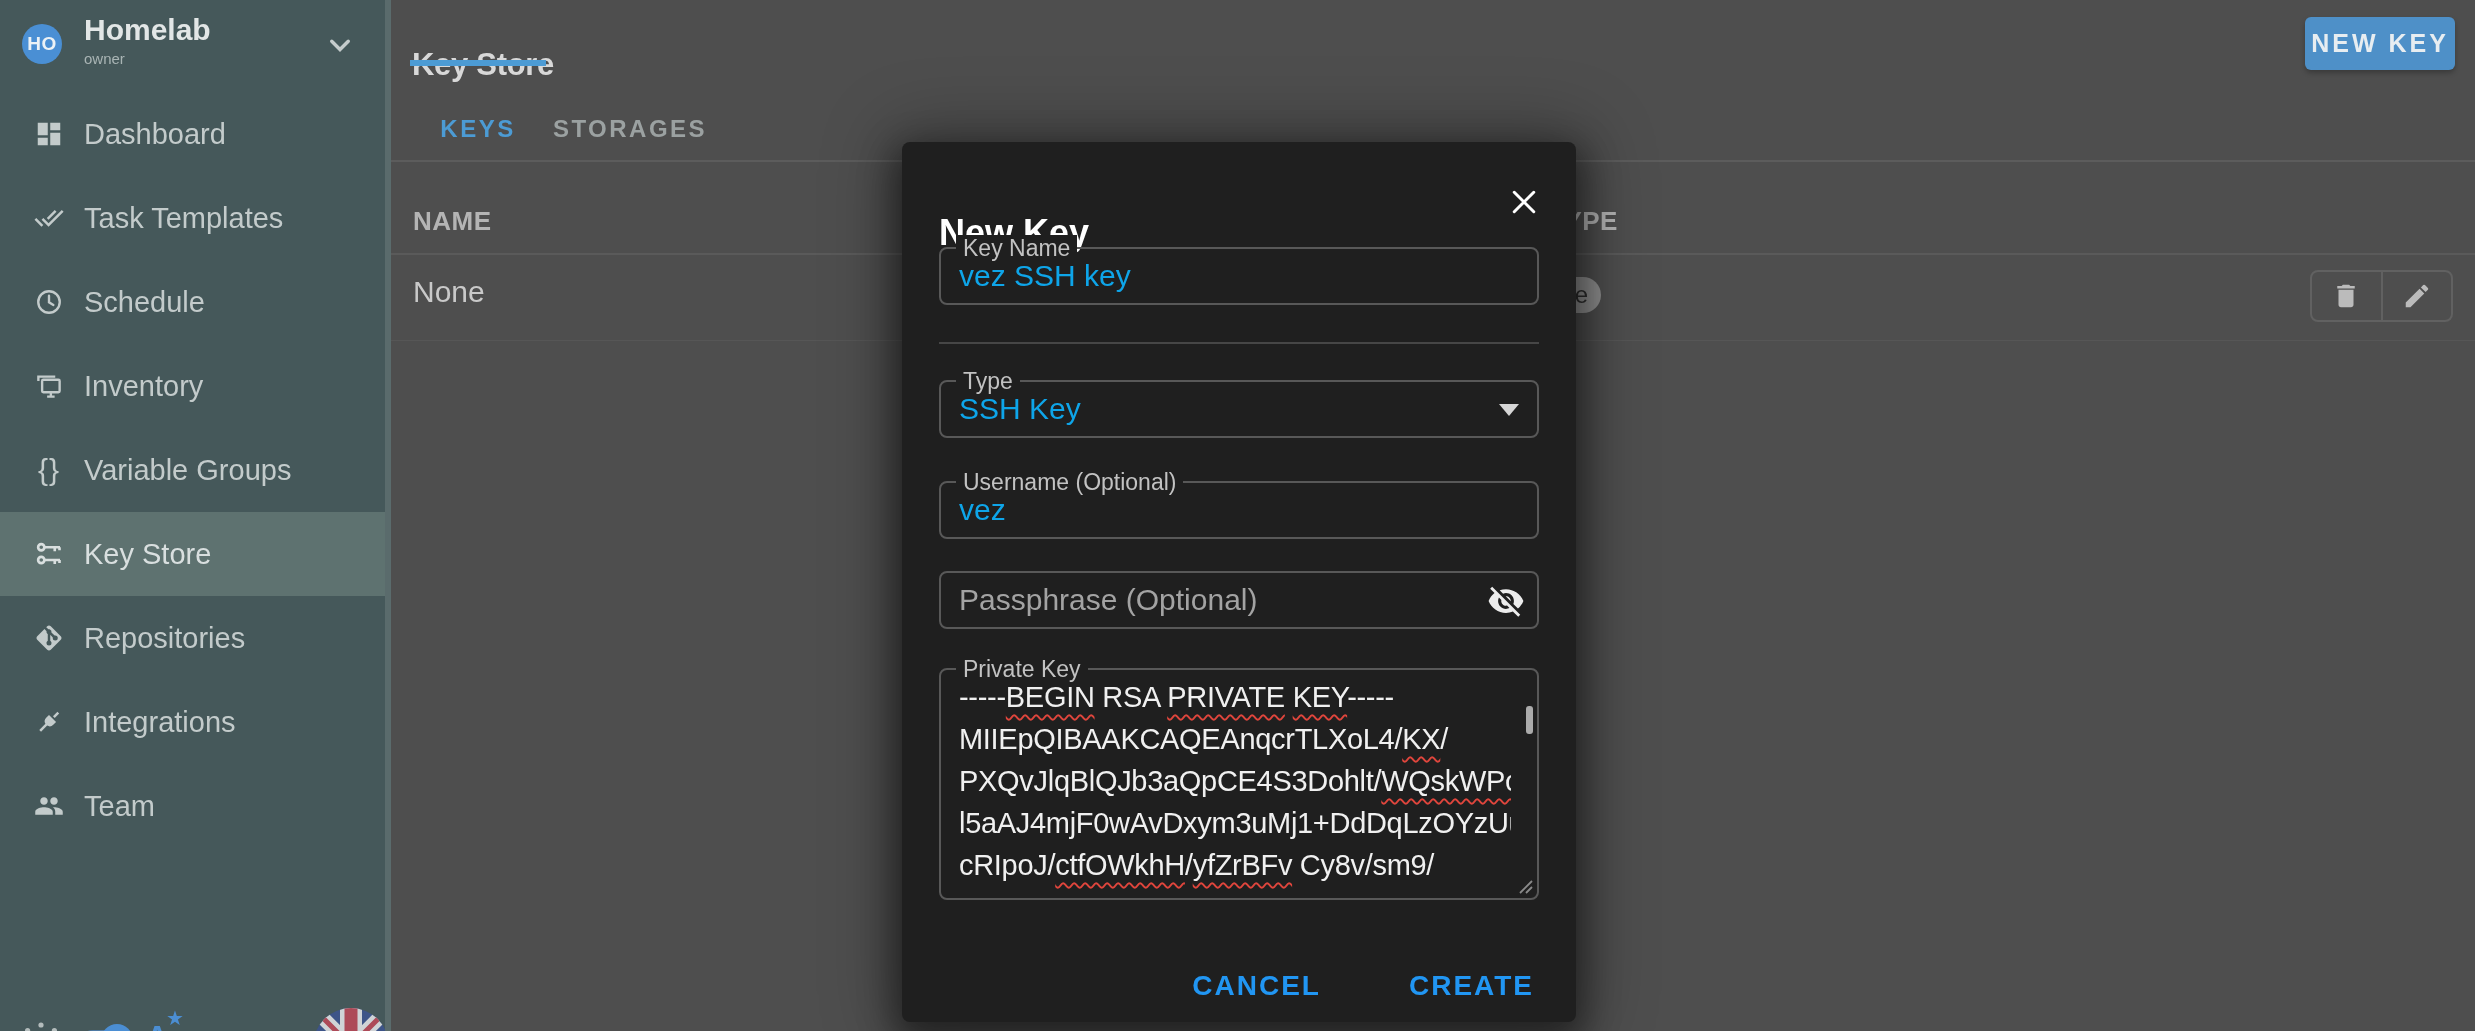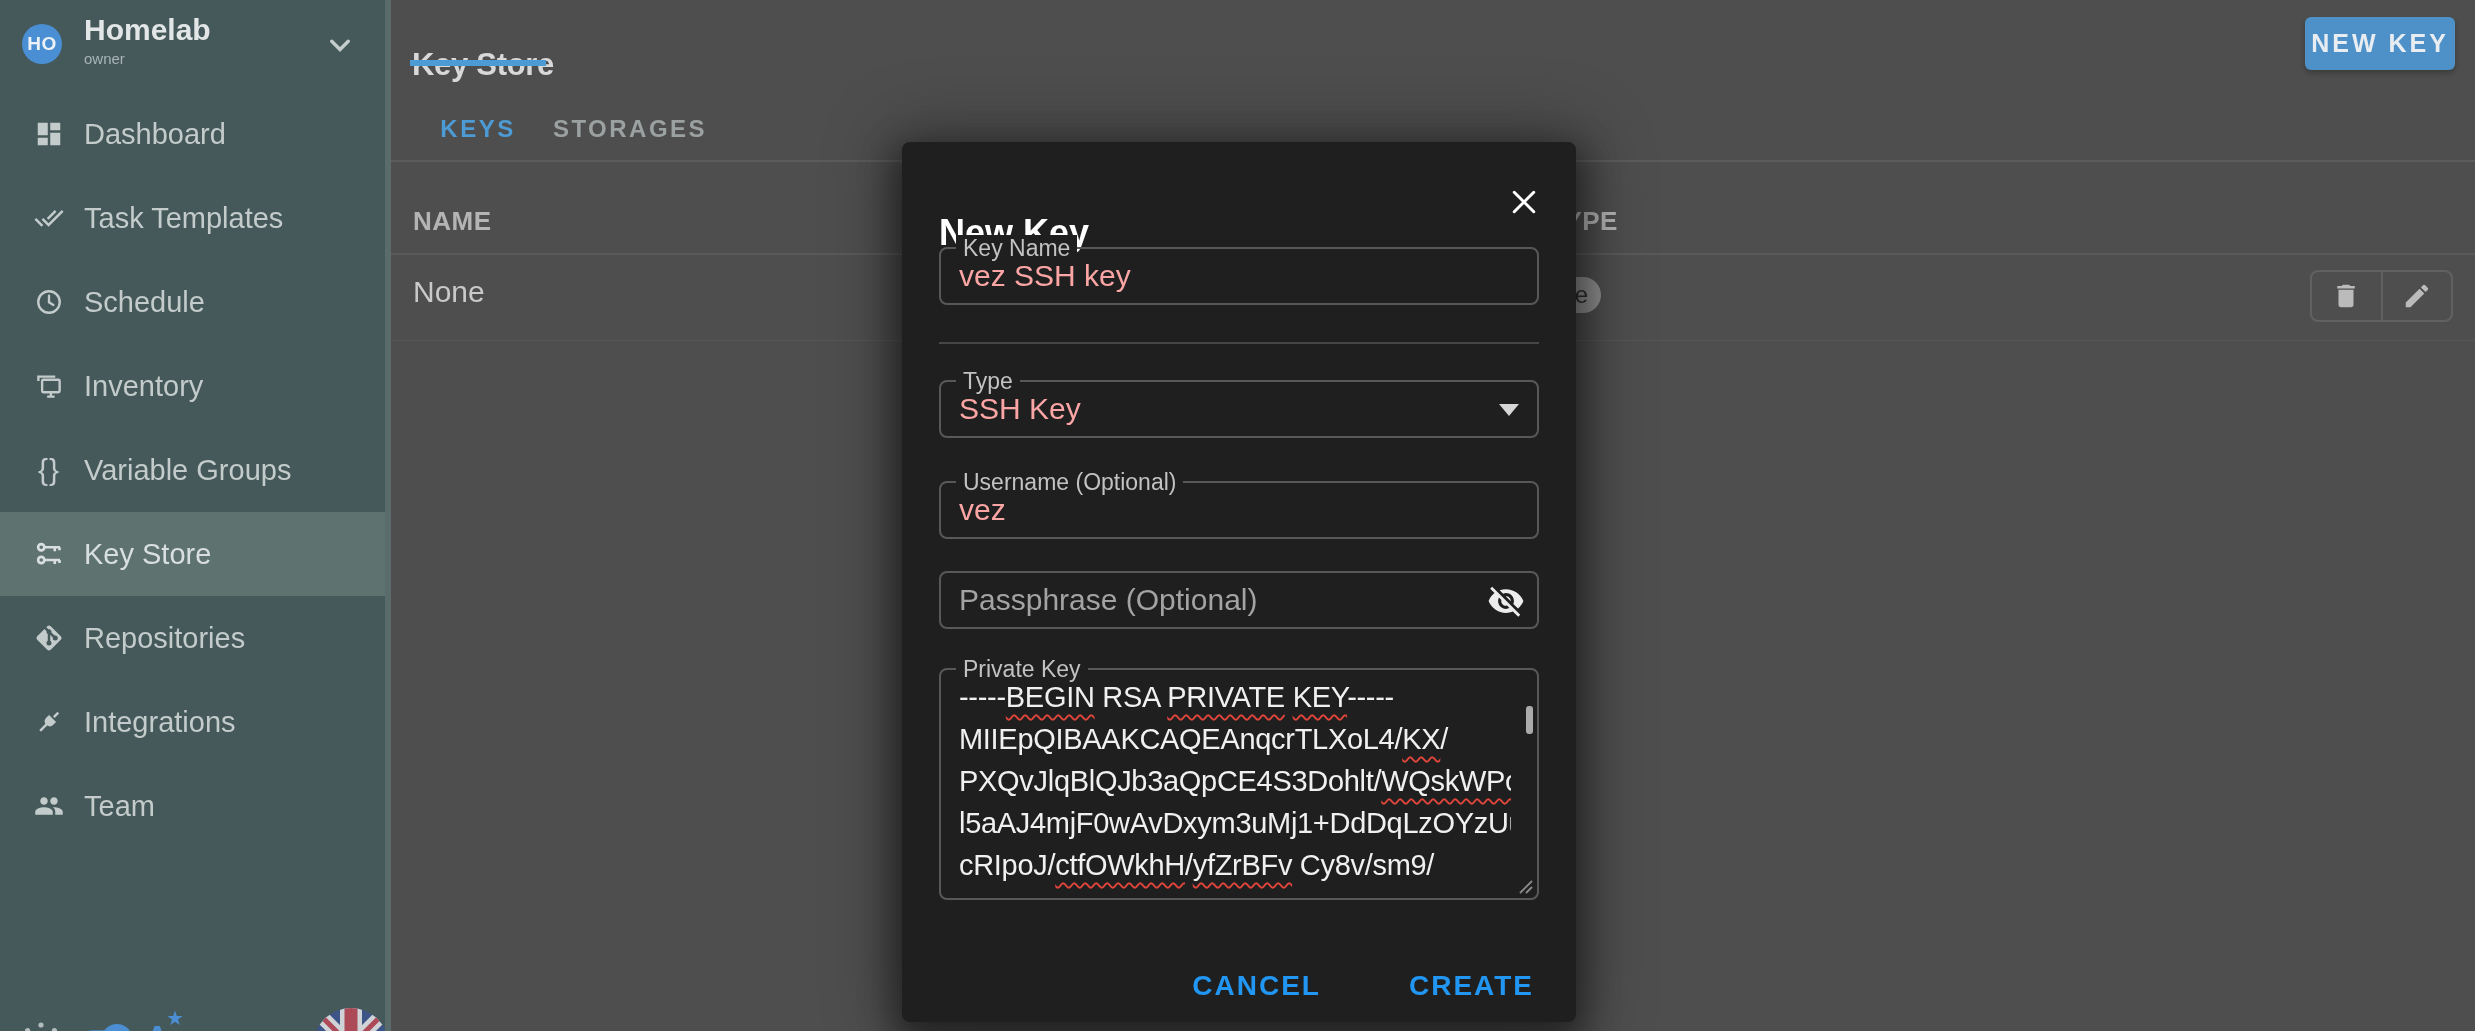--- a/index.html
+++ b/index.html
@@ -72,21 +72,21 @@
   .modal{position:absolute;left:902px;top:142px;width:674px;height:880px;background:#1F1F1F;
          border-radius:8px;z-index:20;
          box-shadow:0 14px 34px 8px rgba(0,0,0,.45),0 0 70px 12px rgba(0,0,0,.28);}
   .modal-title{position:absolute;left:37px;top:175px;font-size:36px;font-weight:700;color:#FFFFFF;}
   .modal-title{top:40px;}
   .modal-close{position:absolute;right:34px;top:42px;width:36px;height:36px;color:#FFFFFF;cursor:pointer;}
 
   .field{position:absolute;left:37px;width:600px;height:58px;border:2px solid #585858;border-radius:8px;}
   .notch-label{position:absolute;left:15px;top:-14px;background:#1F1F1F;padding:0 7px;
                font-size:23px;color:#C2C2C2;white-space:nowrap;text-align:right;}
-  .field-value{position:absolute;left:18px;top:0;height:54px;line-height:54px;font-size:30px;color:#fca5a5;white-space:nowrap;}
+  .field-value{position:absolute;left:18px;top:0;height:54px;line-height:54px;font-size:30px;color:#0ea5e9;white-space:nowrap;}
   .field-placeholder{color:#a3a3a3;}
   .f-keyname{top:105px;}
   .modal-divider{position:absolute;left:37px;top:200px;width:600px;height:2px;background:#464646;}
   .f-type{top:238px;cursor:pointer;}
   .select-caret{position:absolute;right:18px;top:22px;width:0;height:0;
                 border-left:10px solid transparent;border-right:10px solid transparent;
                 border-top:12px solid #D6D6D6;}
   .f-username{top:339px;}
   .f-passphrase{top:429px;}
   .eye-btn{position:absolute;right:12px;top:9px;width:38px;height:38px;color:#ECECEC;cursor:pointer;}

